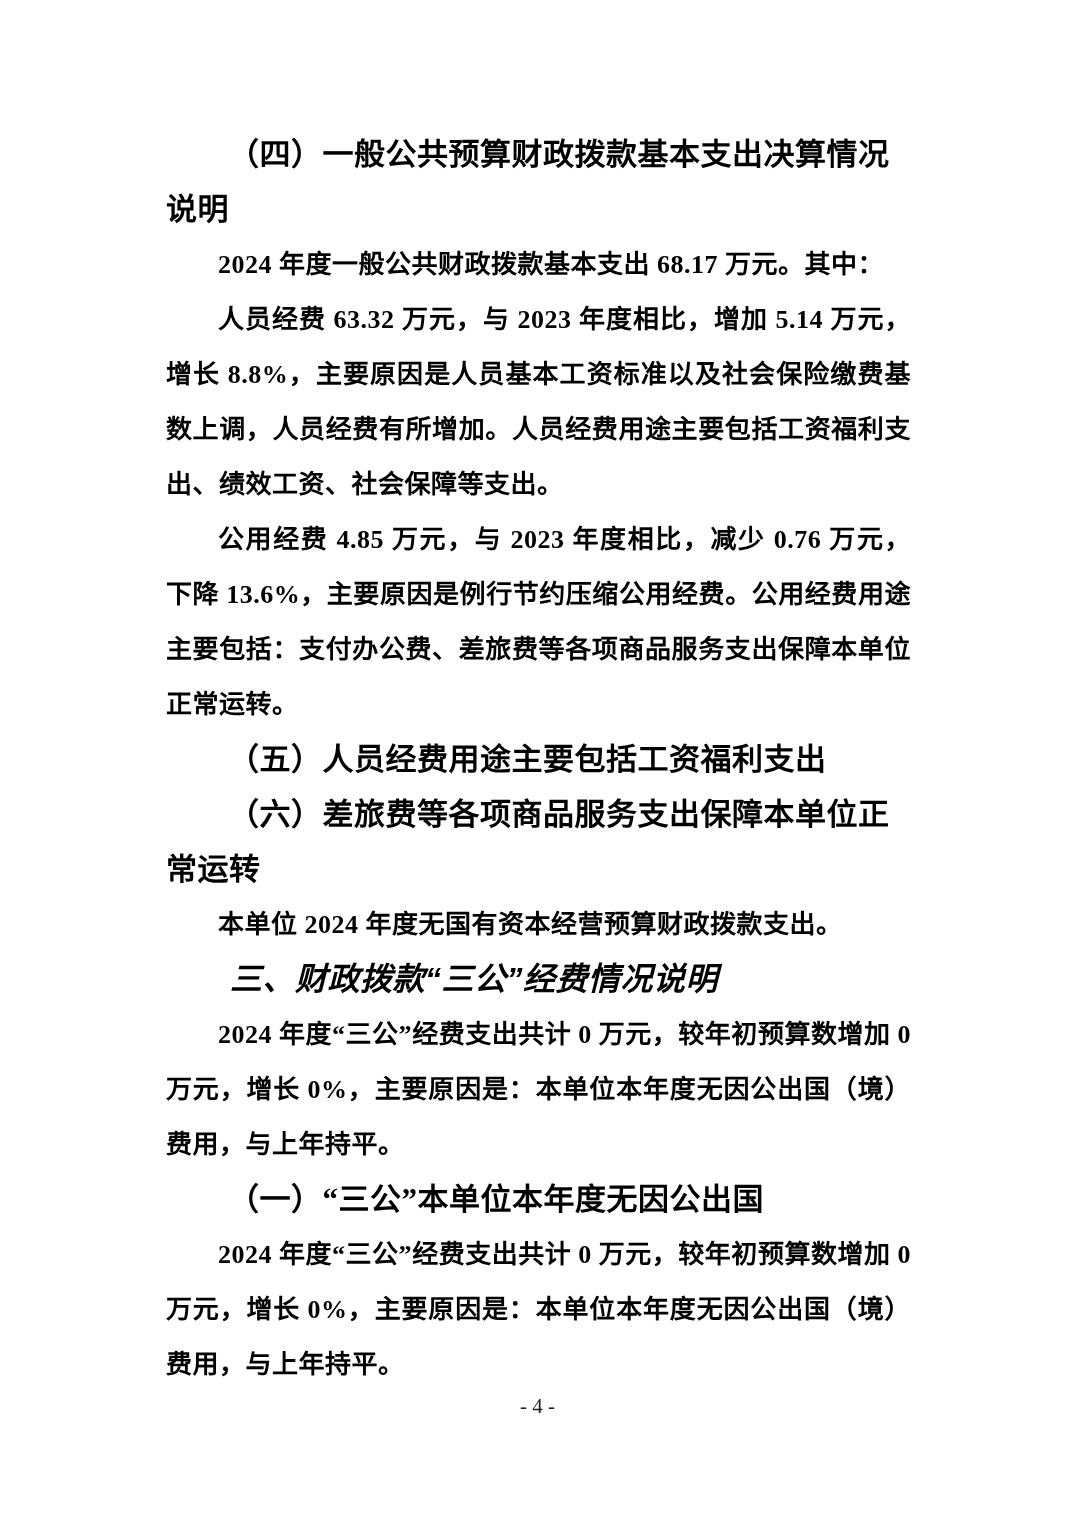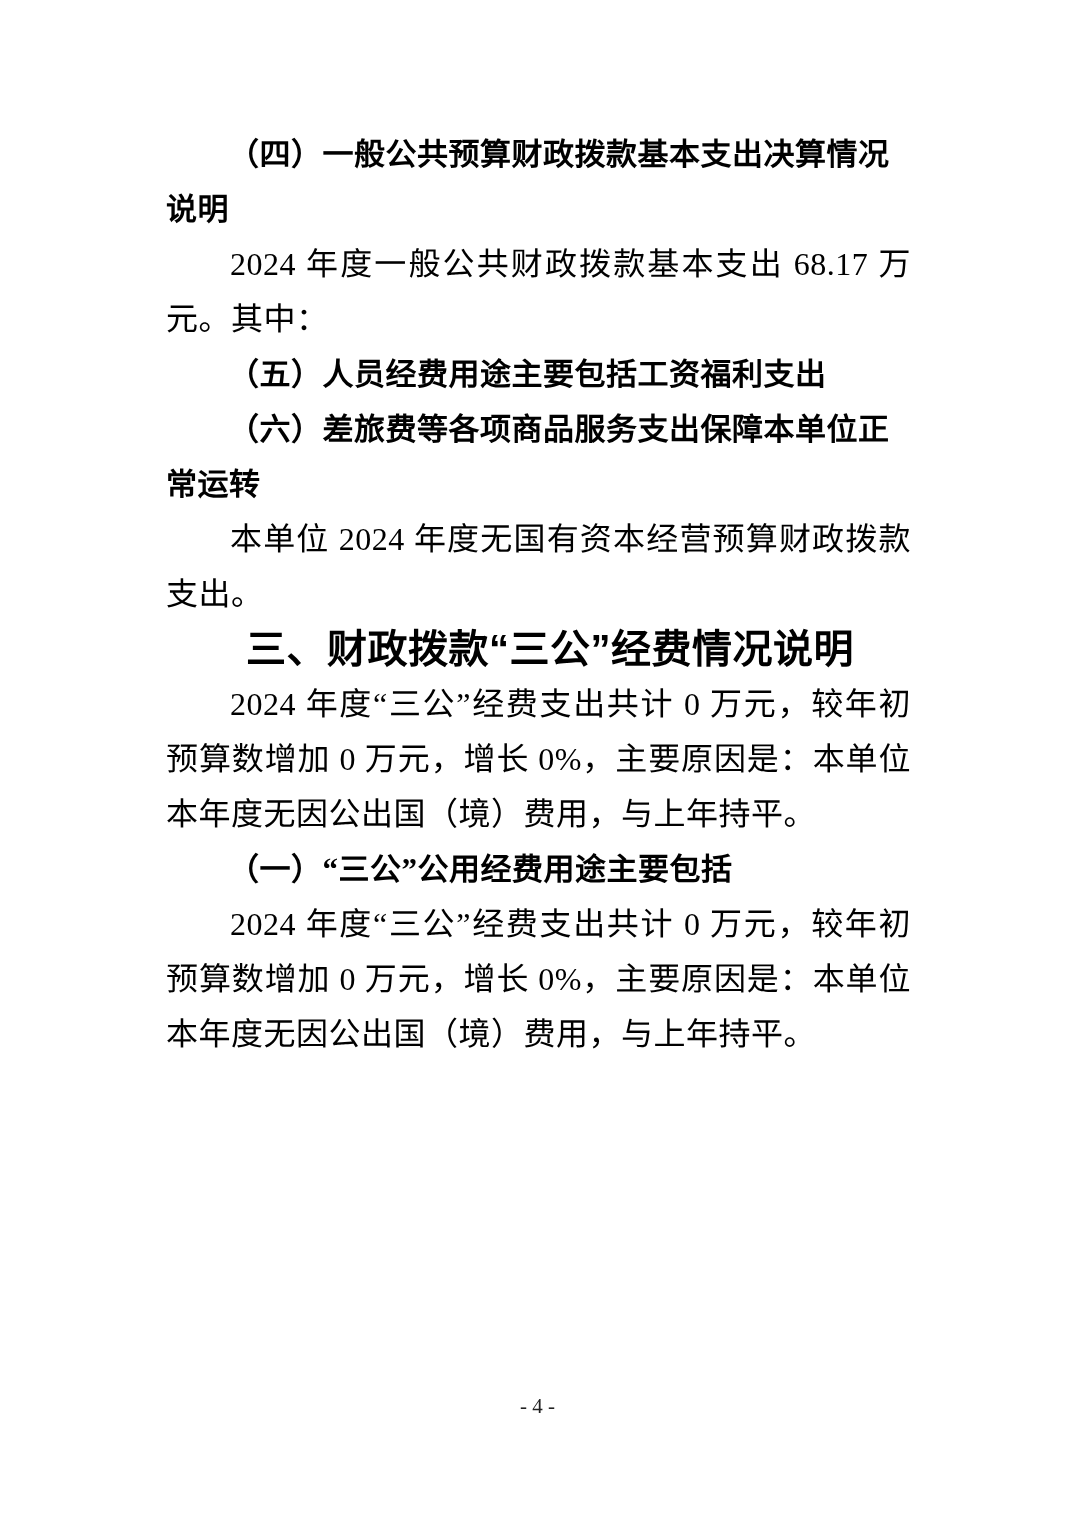--- a/index.html
+++ b/index.html
@@ -23,70 +23,74 @@
   .content {
     position: absolute;
     left: 166px;
     top: 127px;
     width: 745px;
   }
   
   .para {
     margin: 0;
     font-family: "Liberation Serif", "DejaVu Serif", serif;
-    font-size: 32px;
+    font-size: 26px;
     line-height: 55px;
     text-align: justify;
     text-justify: inter-ideograph;
     text-indent: 2em;
     letter-spacing: 0.5px;
     word-break: break-all;
+    font-weight: bold;
   }
   
   .heading-kai {
     margin: 0;
     font-family: "Liberation Serif", "DejaVu Serif", serif;
     font-size: 31px;
     font-weight: bold;
     line-height: 55px;
     text-indent: 2em;
     letter-spacing: 0.5px;
   }
   
   .heading-hei {
     margin: 0;
     font-family: "Liberation Sans", "DejaVu Sans", sans-serif;
-    font-size: 40px;
+    font-size: 32px;
     font-weight: bold;
     line-height: 55px;
     text-indent: 2em;
     letter-spacing: 0.5px;
+    font-style: italic;
   }
   .footer {
     position: absolute;
     left: 0;
     top: 1392px;
     width: 100%;
     text-align: center;
     font-family: "Liberation Serif", "DejaVu Serif", serif;
     font-size: 21px;
     line-height: 28px;
     color: #222222;
   }
 </style>
 </head>
 <body>
 
 <div class="page">
   <div class="content">
     <h3 class="heading-kai">（四）一般公共预算财政拨款基本支出决算情况说明</h3>
     <p class="para">2024 年度一般公共财政拨款基本支出 68.17 万元。其中：</p>
+    <p class="para">人员经费 63.32 万元，与 2023 年度相比，增加 5.14 万元，增长 8.8%，主要原因是人员基本工资标准以及社会保险缴费基数上调，人员经费有所增加。人员经费用途主要包括工资福利支出、绩效工资、社会保障等支出。</p>
+    <p class="para">公用经费 4.85 万元，与 2023 年度相比，减少 0.76 万元，下降 13.6%，主要原因是例行节约压缩公用经费。公用经费用途主要包括：支付办公费、差旅费等各项商品服务支出保障本单位正常运转。</p>
     <h3 class="heading-kai">（五）人员经费用途主要包括工资福利支出</h3>
     <h3 class="heading-kai">（六）差旅费等各项商品服务支出保障本单位正常运转</h3>
     <p class="para">本单位 2024 年度无国有资本经营预算财政拨款支出。</p>
     <h2 class="heading-hei">三、财政拨款“三公”经费情况说明</h2>
     <p class="para">2024 年度“三公”经费支出共计 0 万元，较年初预算数增加 0 万元，增长 0%，主要原因是：本单位本年度无因公出国（境）费用，与上年持平。</p>
-    <h3 class="heading-kai">（一）“三公”公用经费用途主要包括</h3>
+    <h3 class="heading-kai">（一）“三公”本单位本年度无因公出国</h3>
     <p class="para">2024 年度“三公”经费支出共计 0 万元，较年初预算数增加 0 万元，增长 0%，主要原因是：本单位本年度无因公出国（境）费用，与上年持平。</p>
   </div>
 
   <div class="footer">- 4 -</div>
 </div>
 
 </body></html>

